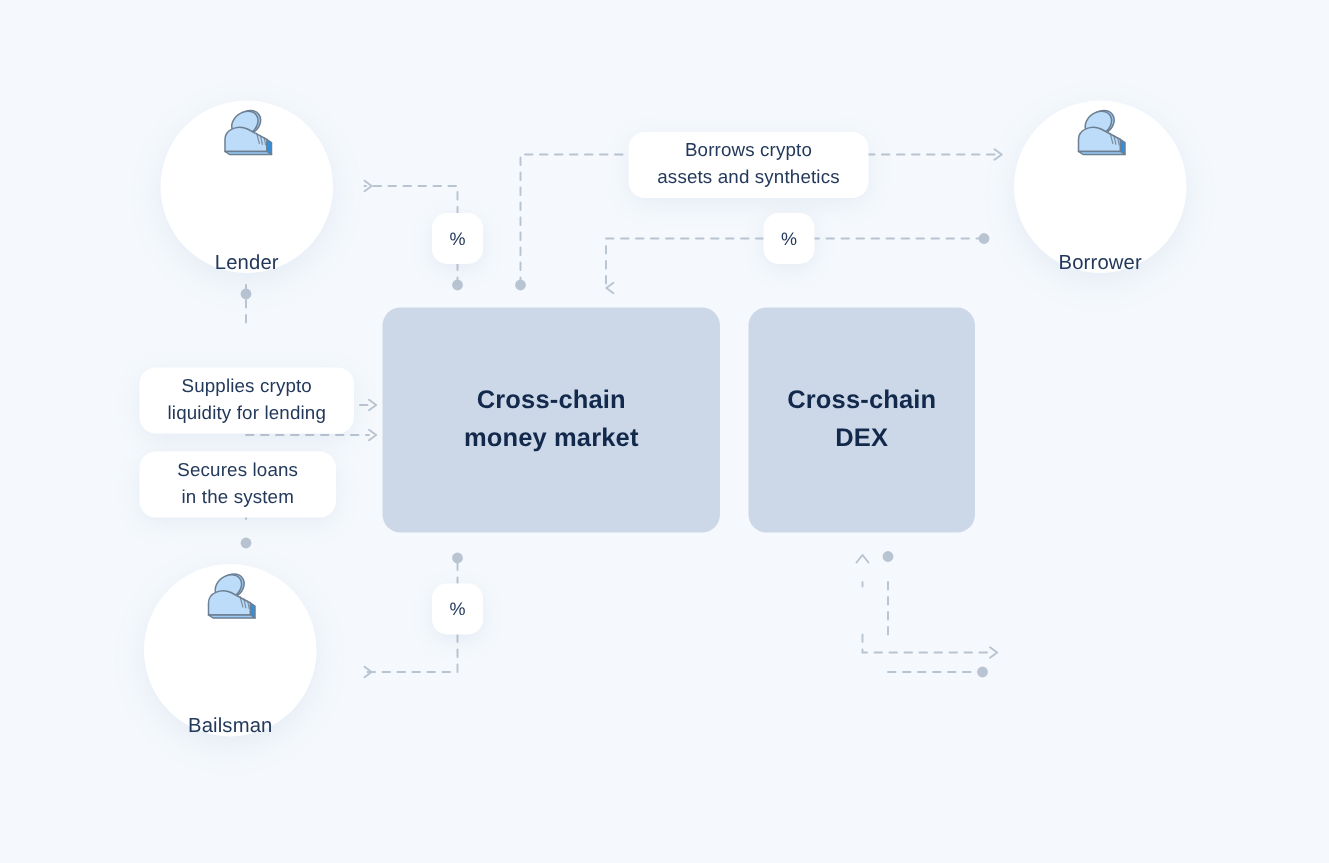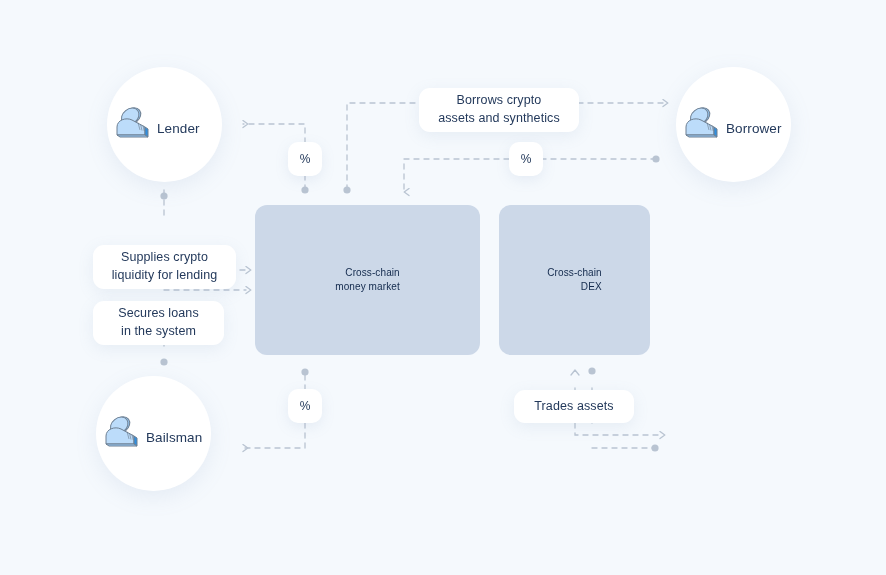--- a/index.html
+++ b/index.html
@@ -30,23 +30,23 @@
 
   
   .actor {
     position: absolute;
     width: 115px;
     height: 115px;
     border-radius: 50%;
     background: #ffffff;
     box-shadow: 0 6px 22px rgba(120, 150, 185, 0.13);
     display: flex;
-    flex-direction: row;
-    align-items: center;
-    justify-content: flex-start;
+    flex-direction: column;
+    align-items: center;
+    justify-content: space-between;
   }
   .actor .avatar {
     width: 50px;
     height: 50px;
     margin-top: -2px;
     display: block;
   }
   .actor .actor-label {
     margin-top: 7px;
     font-size: 13.5px;
@@ -58,27 +58,26 @@
   .process-box {
     position: absolute;
     background: #ccd8e8;
     border-radius: 12px;
     display: flex;
     align-items: center;
     justify-content: center;
     text-align: center;
   }
   .process-box .process-label {
-    font-size: 10px;
-    font-weight: normal;
+    font-size: 17px;
+    font-weight: bold;
     color: #12294c;
     line-height: 1.45;
     white-space: pre-line;
     letter-spacing: .1px;
-    text-align: right;
   }
 
   
   .pill {
     position: absolute;
     background: #ffffff;
     border-radius: 11px;
     box-shadow: 0 4px 16px rgba(120, 150, 185, 0.12);
     display: flex;
     align-items: center;
@@ -250,23 +249,20 @@
   <div class="pill" style="left:93px; top:214px; width:143px; height:44px;margin-top:31px;">
     <span class="pill-label">Supplies crypto
 liquidity for lending</span>
   </div>
 
   <div class="pill" style="left:93px; top:301px; width:131px; height:44px;">
     <span class="pill-label">Secures loans
 in the system</span>
   </div>
 
-  <div class="pill" style="left:514px; top:390px; width:120px; height:33px;">
-    <span class="pill-label">Trades assets</span>
-  </div>
 
   <div class="pct-badge" style="left:288px; top:142px;">
     <span class="pct-label">%</span>
   </div>
 
   <div class="pct-badge" style="left:509px; top:142px;">
     <span class="pct-label">%</span>
   </div>
 
   <div class="pct-badge" style="left:288px; top:389px;">

